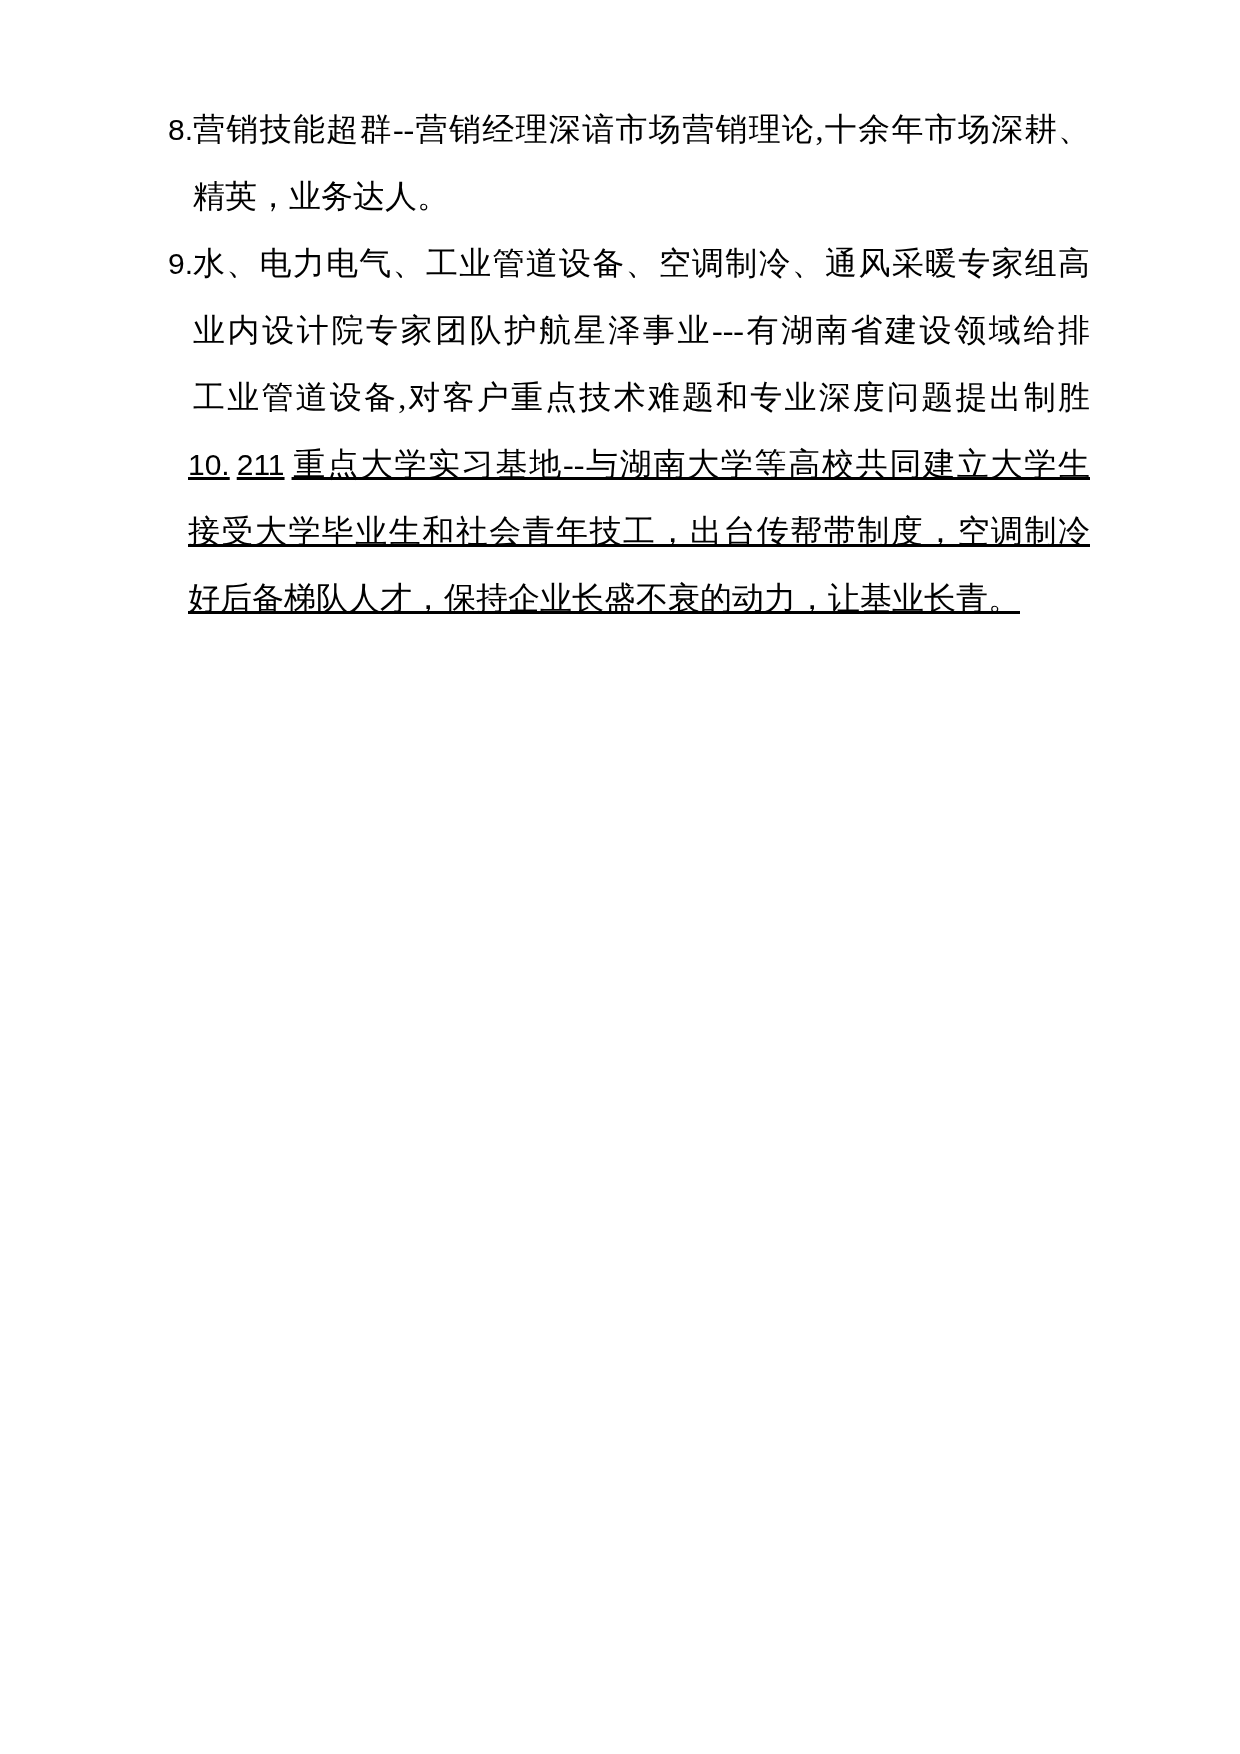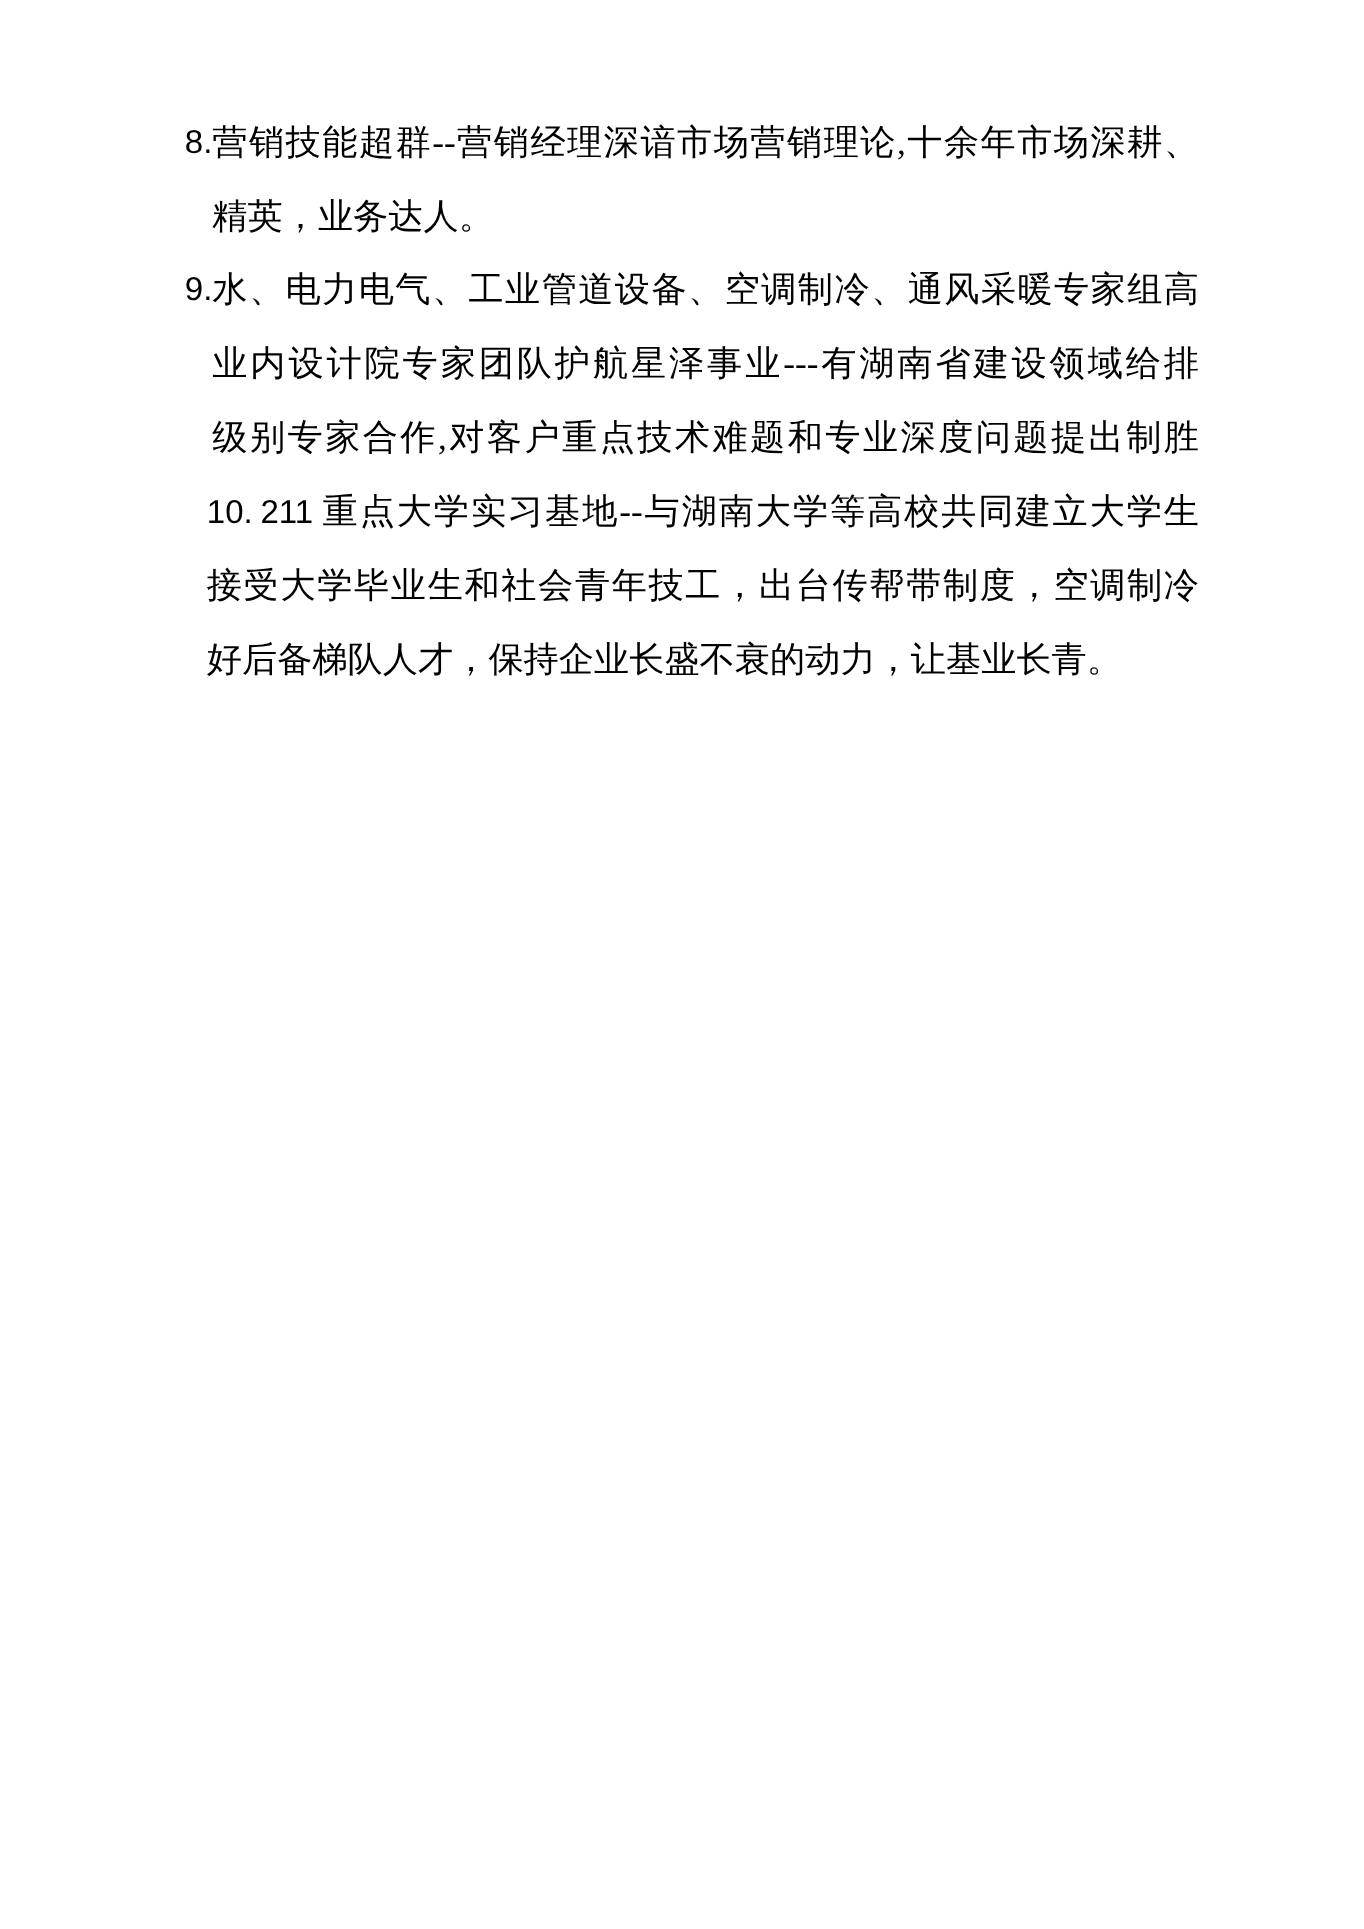--- a/index.html
+++ b/index.html
@@ -35,40 +35,40 @@
     font-size: 32px;
     line-height: 67px;
     text-align: justify;
     text-align-last: justify;
     white-space: normal;
   }
   .line.short {
     text-align: center;
     text-align-last: left;
   }
-  .item.flush { margin-left: 20px; width: 902px; }
+  .item.flush { margin-left: 20px; width: 902px; text-decoration: underline; }
   .num.inline { margin-right: 7px; }
 </style>
 </head>
 <body>
 
 <div class="page">
   <div class="content">
 
     <div class="item hang">
       <span class="num">8.</span>
       <div class="line">营销技能超群--营销经理深谙市场营销理论,十余年市场深耕、</div>
       <div class="line short">精英，业务达人。</div>
     </div>
 
     <div class="item hang">
       <span class="num">9.</span>
       <div class="line">水、电力电气、工业管道设备、空调制冷、通风采暖专家组高</div>
       <div class="line">业内设计院专家团队护航星泽事业---有湖南省建设领域给排</div>
-      <div class="line">级别专家合作,对客户重点技术难题和专业深度问题提出制胜</div>
+      <div class="line">工业管道设备,对客户重点技术难题和专业深度问题提出制胜</div>
     </div>
 
     <div class="item flush">
       <div class="line"><span class="num inline">10.</span><span class="num inline">211</span><span>重点大学实习基地--与湖南大学等高校共同建立大学生</span></div>
       <div class="line">接受大学毕业生和社会青年技工，出台传帮带制度，空调制冷</div>
       <div class="line short">好后备梯队人才，保持企业长盛不衰的动力，让基业长青。</div>
     </div>
 
   </div>
 </div>

